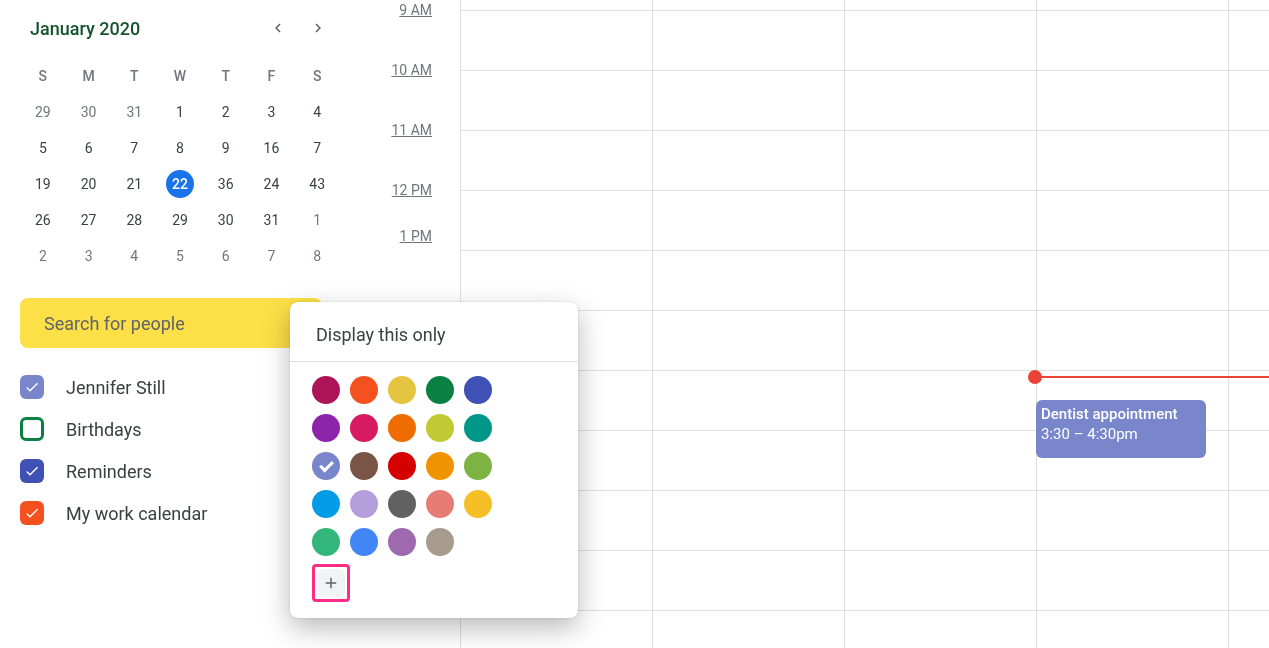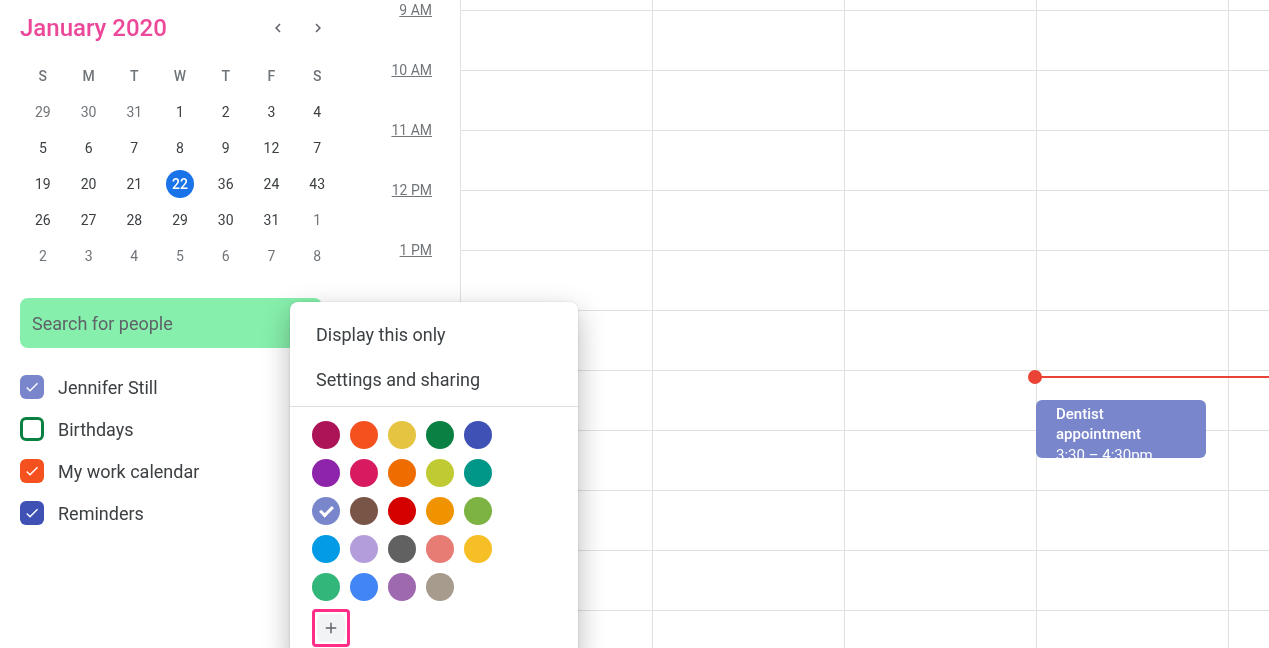--- a/index.html
+++ b/index.html
@@ -3,55 +3,55 @@
 <meta charset="utf-8">
 <style>
   * { box-sizing: border-box; }
   html, body { margin:0; padding:0; font-family: "Google Sans", Roboto, Arial, sans-serif; color:#3c4043; background:#fff; }
   body { width:1269px; height:648px; overflow:hidden; position:relative; }
 
   
   .sidebar { position:absolute; left:0; top:0; width:340px; padding:0 0 0 20px; }
 
   .month-header { display:flex; align-items:center; margin-top:12px; }
-  .month-title { font-size:24px; font-weight:500; color:#ec4899; flex:0 0 auto; }
+  .month-title { font-size:18px; font-weight:500; color:#14532d; flex:0 0 auto; margin-left:10px;}
   .month-nav { margin-left:auto; margin-right:6px; display:flex; gap:8px; }
   .nav-btn { width:32px; height:32px; border-radius:50%; display:flex; align-items:center; justify-content:center; cursor:pointer; }
   .nav-btn svg { width:18px; height:18px; fill:#5f6368; }
 
   .mini-cal { margin-top:14px; }
   .mini-row { display:flex; }
   .mini-cell { width:46px; height:36px; display:flex; align-items:center; justify-content:center; font-size:14px; cursor:pointer; }
   .mini-dow { color:#70757a; font-weight:500; cursor:default; }
   .mini-out { color:#70757a; }
   .mini-today span { background:#1a73e8; color:#fff; width:28px; height:28px; border-radius:50%; display:flex; align-items:center; justify-content:center; font-weight:500; }
 
-  .search-field { margin:24px 0 0 0; width:302px; height:50px; background:#86efac; border-radius:8px; display:flex; align-items:center; padding:0 12px; font-size:18px; color:#5f6368; cursor:text;}
+  .search-field { margin:24px 0 0 0; width:302px; height:50px; background:#fde047; border-radius:8px; display:flex; align-items:center; padding:0 24px; font-size:18px; color:#5f6368; cursor:text;}
 
   .section-title { margin-top:34px; font-size:20px; font-weight:500; color:#3c4043; }
 
   .cal-list { margin-top:18px; }
-  .cal-item { display:flex; align-items:center; gap:14px; height:42px; font-size:18px; color:#3c4043; cursor:pointer;}
+  .cal-item { display:flex; align-items:center; gap:22px; height:42px; font-size:18px; color:#3c4043; cursor:pointer;}
   .cb { width:24px; height:24px; border-radius:6px; display:flex; align-items:center; justify-content:center; flex:0 0 24px;}
   .cb svg { width:16px; height:16px; }
   .cb.empty { border:3px solid #0b8043; background:#fff; }
   .cb.solid { background:var(--c); }
 
   
   .time-col { position:absolute; left:360px; top:0; width:100px; text-align:right; font-size:14px; color:#70757a; }
   .time-tick { position:absolute; right:28px; transform:translateY(-50%);text-decoration:underline; }
 
   .grid { position:absolute; left:460px; top:0; right:0; bottom:0; }
   .hour-slot { position:relative; height:60px; border-top:1px solid #e0e0e0; }
   .day-col-line { position:absolute; top:0; bottom:0; width:1px; background:#e0e0e0; }
 
   .now-line { position:absolute; left:574px; right:0; height:2px; background:#ea4335; }
   .now-dot { position:absolute; width:14px; height:14px; background:#ea4335; border-radius:50%; transform:translate(-50%,-50%); }
 
-  .event { position:absolute; background:#7986cb; color:#fff; border-radius:6px; padding:4px 20px; font-size:15px; line-height:1.35; overflow:hidden; cursor:pointer;}
+  .event { position:absolute; background:#7986cb; color:#fff; border-radius:6px; padding:4px 5px; font-size:15px; line-height:1.35; overflow:hidden; cursor:pointer;}
   .event .title { font-weight:500; }
 
   
   .popover { position:absolute; left:290px; top:302px; width:288px; background:#fff; border-radius:8px;
              box-shadow:0 10px 28px rgba(0,0,0,.28), 0 0 2px rgba(0,0,0,.15); padding:10px 0 16px; }
   .pop-item { padding:12px 26px; font-size:18px; color:#3c4043; cursor:pointer; }
   .pop-sep { height:1px; background:#e0e0e0; margin:4px 0 14px; }
   .color-grid { display:flex; flex-wrap:wrap; gap:10px; padding:0 22px; width:252px;}
   .swatch { width:28px; height:28px; border-radius:50%; cursor:pointer; display:flex; align-items:center; justify-content:center;}
   .swatch.selected::after { content:""; width:10px; height:5px; border-left:3px solid #fff; border-bottom:3px solid #fff; transform:rotate(-45deg); margin-top:-3px;}
@@ -97,21 +97,21 @@
         <div class="mini-cell">2</div>
         <div class="mini-cell">3</div>
         <div class="mini-cell">4</div>
       </div>
       <div class="mini-row">
         <div class="mini-cell">5</div>
         <div class="mini-cell">6</div>
         <div class="mini-cell">7</div>
         <div class="mini-cell">8</div>
         <div class="mini-cell">9</div>
-        <div class="mini-cell">12</div>
+        <div class="mini-cell">16</div>
         <div class="mini-cell">7</div>
       </div>
       <div class="mini-row">
         <div class="mini-cell">19</div>
         <div class="mini-cell">20</div>
         <div class="mini-cell">21</div>
         <div class="mini-cell mini-today">
           <span>22</span>
         </div>
         <div class="mini-cell">36</div>
@@ -150,44 +150,44 @@
             <path fill="#fff" d="M9 16.2 4.8 12l-1.4 1.4L9 19 21 7l-1.4-1.4z"></path>
           </svg>
         </div>
         <div>Jennifer Still</div>
       </div>
       <div class="cal-item">
         <div class="cb empty" style="border-color: rgb(11, 128, 67);"></div>
         <div>Birthdays</div>
       </div>
       <div class="cal-item">
+        <div class="cb solid" style="--c: #3f51b5;">
+          <svg viewBox="0 0 24 24">
+            <path fill="#fff" d="M9 16.2 4.8 12l-1.4 1.4L9 19 21 7l-1.4-1.4z"></path>
+          </svg>
+        </div>
+        <div>Reminders</div>
+      </div>
+      <div class="cal-item">
         <div class="cb solid" style="--c: #f4511e;">
           <svg viewBox="0 0 24 24">
             <path fill="#fff" d="M9 16.2 4.8 12l-1.4 1.4L9 19 21 7l-1.4-1.4z"></path>
           </svg>
         </div>
         <div>My work calendar</div>
-      </div>
-      <div class="cal-item">
-        <div class="cb solid" style="--c: #3f51b5;">
-          <svg viewBox="0 0 24 24">
-            <path fill="#fff" d="M9 16.2 4.8 12l-1.4 1.4L9 19 21 7l-1.4-1.4z"></path>
-          </svg>
-        </div>
-        <div>Reminders</div>
       </div>
     </div>
 </div>
 
 <div class="time-col" id="time-col">
     <div class="time-tick" style="top: 10px;">9 AM</div>
     <div class="time-tick" style="top: 70px;">10 AM</div>
     <div class="time-tick" style="top: 130px;">11 AM</div>
     <div class="time-tick" style="top: 190px;">12 PM</div>
-    <div class="time-tick" style="top: 250px;">1 PM</div>
+    <div class="time-tick" style="top: 236px;">1 PM</div>
   </div>
 <div class="grid" id="grid" style="height: 720px; position: absolute;">
     <div class="hour-slot" style="top: 10px; position: absolute; left: 0px; right: 0px;"></div>
     <div class="hour-slot" style="top: 70px; position: absolute; left: 0px; right: 0px;"></div>
     <div class="hour-slot" style="top: 130px; position: absolute; left: 0px; right: 0px;"></div>
     <div class="hour-slot" style="top: 190px; position: absolute; left: 0px; right: 0px;"></div>
     <div class="hour-slot" style="top: 250px; position: absolute; left: 0px; right: 0px;"></div>
     <div class="hour-slot" style="top: 310px; position: absolute; left: 0px; right: 0px;"></div>
     <div class="hour-slot" style="top: 370px; position: absolute; left: 0px; right: 0px;"></div>
     <div class="hour-slot" style="top: 430px; position: absolute; left: 0px; right: 0px;"></div>
@@ -204,21 +204,20 @@
 <div class="now-line" style="left:1035px; top:376px;"></div>
 <div class="now-dot" style="left:1035px; top:377px;"></div>
 
 <div class="event" style="left:1036px; top:400px; width:170px; height:58px;">
   <div class="title">Dentist appointment</div>
   <div>3:30 – 4:30pm</div>
 </div>
 
 <div class="popover">
   <div class="pop-item">Display this only</div>
-  <div class="pop-item">Settings and sharing</div>
   <div class="pop-sep"></div>
   <div class="color-grid" id="color-grid">
       <div class="swatch" style="background: rgb(173, 20, 87);"></div>
       <div class="swatch" style="background: rgb(244, 81, 30);"></div>
       <div class="swatch" style="background: rgb(228, 196, 65);"></div>
       <div class="swatch" style="background: rgb(11, 128, 67);"></div>
       <div class="swatch" style="background: rgb(63, 81, 181);"></div>
       <div class="swatch" style="background: rgb(142, 36, 170);"></div>
       <div class="swatch" style="background: rgb(216, 27, 96);"></div>
       <div class="swatch" style="background: rgb(239, 108, 0);"></div>

